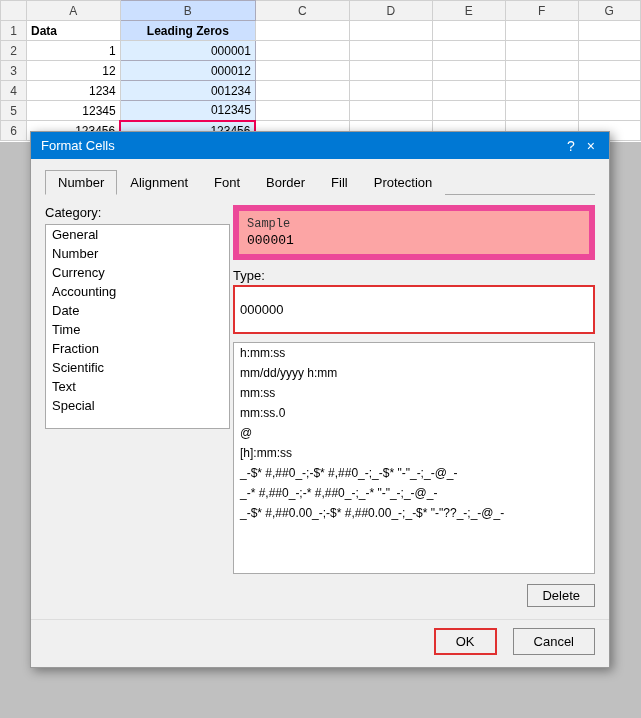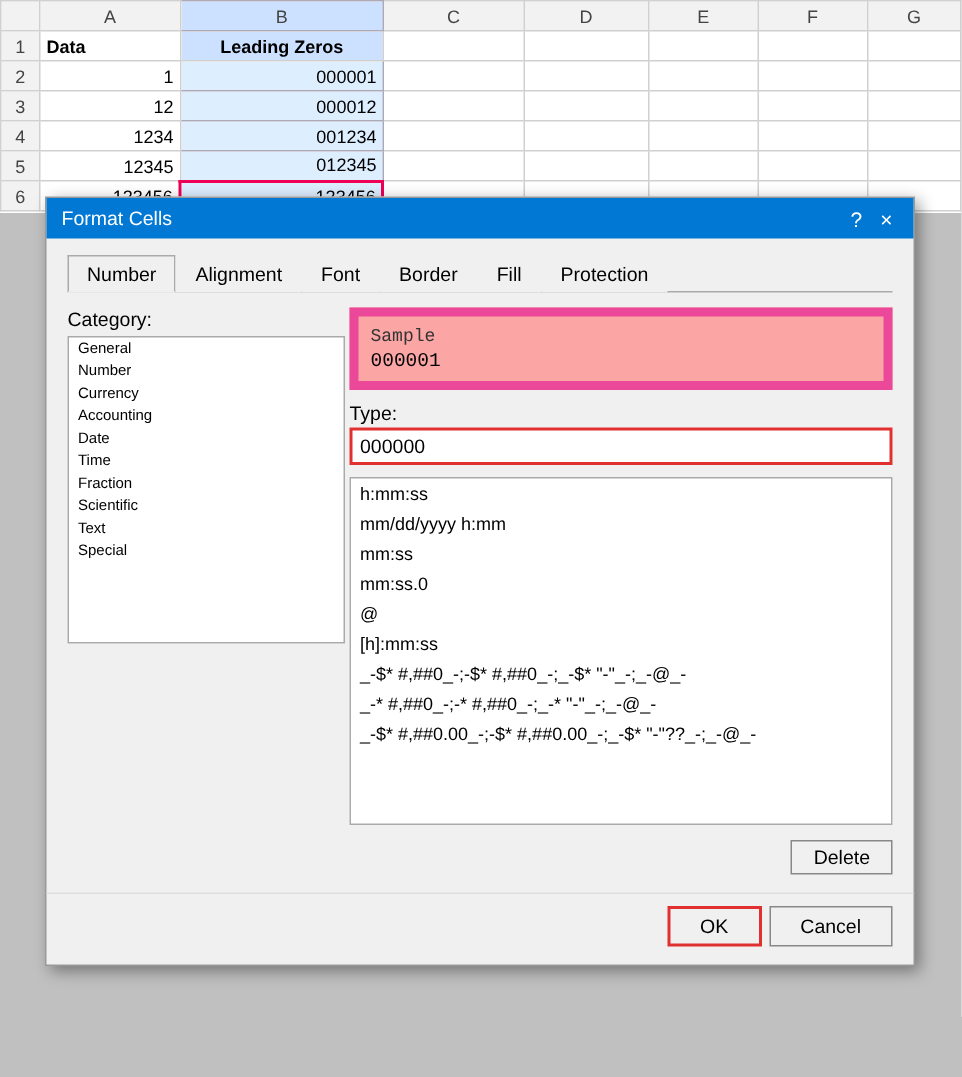--- a/index.html
+++ b/index.html
@@ -154,21 +154,21 @@
     .category-label {
       font-size: 13px;
       margin-bottom: 4px;
     }
 
     .category-listbox {
       border: 1px solid #aaa;
       background: white;
       height: 205px;
       overflow-y: auto;
-      font-size: 10px;
+      font-size: 13px;
     }
 
     .category-item {
       padding: 2px 6px;
       cursor: pointer;
     }
 
     .right-section {
       flex: 1;
       display: flex;
@@ -195,21 +195,21 @@
     }
 
     .type-label {
       font-size: 13px;
       margin-bottom: 2px;
     }
 
     .type-input {
       width: 100%;
       border: 2px solid #e03030;
-      padding: 3px 5px;
+      padding: 15px 5px;
       font-size: 13px;
       outline: none;
       background: white;
     }
 
     .format-codes-list {
       border: 1px solid #aaa;
       background: white;
       height: 232px;
       overflow-y: scroll;
@@ -241,21 +241,21 @@
       font-size: 12px;
       color: #333;
       margin: 8px 0 0 0;
       line-height: 1.4;
     }
 
     
     .dialog-footer {
       display: flex;
       justify-content: flex-end;
-      gap: 5px;
+      gap: 16px;
       padding: 8px 14px 12px;
       border-top: 1px solid #ddd;
     }
 
     .footer-btn {
       padding: 4px 20px;
       font-size: 13px;
       background: #f0f0f0;
       border: 1px solid #888;
       cursor: pointer;

